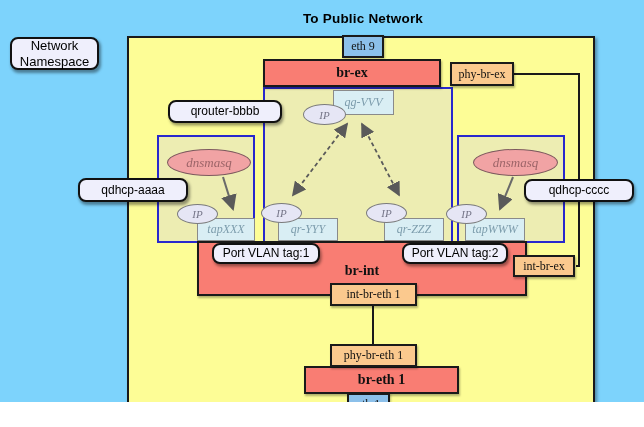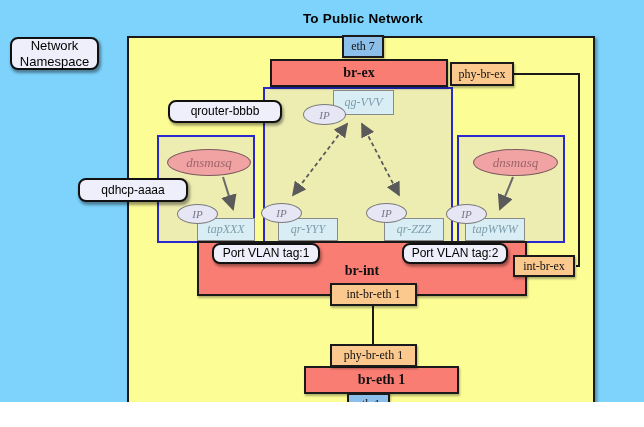--- a/index.html
+++ b/index.html
@@ -81,25 +81,25 @@
       </marker>
     </defs>
     <path d="M513,74 H579 V266 H576" fill="none" stroke="#1a1a1a" stroke-width="2"></path>
     <path d="M373,306 V344" fill="none" stroke="#1a1a1a" stroke-width="2"></path>
     <path d="M223,177 L233,209" fill="none" stroke="#6a6a6a" stroke-width="2" marker-end="url(#ah)"></path>
     <path d="M513,177 L500,209" fill="none" stroke="#6a6a6a" stroke-width="2" marker-end="url(#ah)"></path>
     <path d="M347,124 L293,195" fill="none" stroke="#5a5a5a" stroke-width="1.8" stroke-dasharray="4 3" marker-start="url(#ah)" marker-end="url(#ah)"></path>
     <path d="M362,124 L399,195" fill="none" stroke="#5a5a5a" stroke-width="1.8" stroke-dasharray="4 3" marker-start="url(#ah)" marker-end="url(#ah)"></path>
   </svg>
 
-  <div class="abs bridge z-box" style="left:270px;top:59px;width:178px;height:28px;">br-ex</div>
+  <div class="abs bridge z-box" style="left:263px;top:59px;width:178px;height:28px;">br-ex</div>
   <div class="abs bridge z-box" style="left:197px;top:241px;width:330px;height:55px;align-items:flex-end;padding-bottom:15px;">br-int</div>
   <div class="abs bridge z-box" style="left:304px;top:366px;width:155px;height:28px;">br-eth 1</div>
 
-  <div class="abs nic z-box" style="left:342px;top:35px;width:42px;height:23px;">eth 7</div>
+  <div class="abs nic z-box" style="left:342px;top:35px;width:42px;height:23px;">eth 9</div>
   <div class="abs nic z-box" style="left:347px;top:393px;width:43px;height:22px;">eth 1</div>
 
   <div class="abs patch z-box" style="left:450px;top:62px;width:64px;height:24px;">phy-br-ex</div>
   <div class="abs patch z-box" style="left:513px;top:255px;width:62px;height:22px;">int-br-ex</div>
   <div class="abs patch z-box" style="left:330px;top:283px;width:87px;height:23px;">int-br-eth 1</div>
   <div class="abs patch z-box" style="left:330px;top:344px;width:87px;height:23px;">phy-br-eth 1</div>
 
   <div class="abs port z-port" style="left:333px;top:90px;width:61px;height:25px;">qg-VVV</div>
   <div class="abs port z-port" style="left:197px;top:218px;width:58px;height:23px;">tapXXX</div>
   <div class="abs port z-port" style="left:278px;top:218px;width:60px;height:23px;">qr-YYY</div>
@@ -110,16 +110,17 @@
   <div class="abs ellipse ip-ellipse z-port" style="left:177px;top:204px;width:41px;height:20px;">IP</div>
   <div class="abs ellipse ip-ellipse z-port" style="left:261px;top:203px;width:41px;height:20px;">IP</div>
   <div class="abs ellipse ip-ellipse z-port" style="left:366px;top:203px;width:41px;height:20px;">IP</div>
   <div class="abs ellipse ip-ellipse z-port" style="left:446px;top:204px;width:41px;height:20px;">IP</div>
 
   <div class="abs ellipse dns-ellipse z-port" style="left:167px;top:149px;width:84px;height:27px;">dnsmasq</div>
   <div class="abs ellipse dns-ellipse z-port" style="left:473px;top:149px;width:85px;height:27px;">dnsmasq</div>
 
   <div class="abs callout z-callout" style="left:168px;top:100px;width:114px;height:23px;">qrouter-bbbb</div>
   <div class="abs callout z-callout" style="left:78px;top:178px;width:110px;height:24px;">qdhcp-aaaa</div>
+  <div class="abs callout z-callout" style="left:524px;top:179px;width:110px;height:23px;">qdhcp-cccc</div>
   <div class="abs callout z-callout" style="left:212px;top:243px;width:108px;height:21px;">Port VLAN tag:1</div>
   <div class="abs callout z-callout" style="left:402px;top:243px;width:106px;height:21px;">Port VLAN tag:2</div>
 
 </div>
 
 </body></html>

